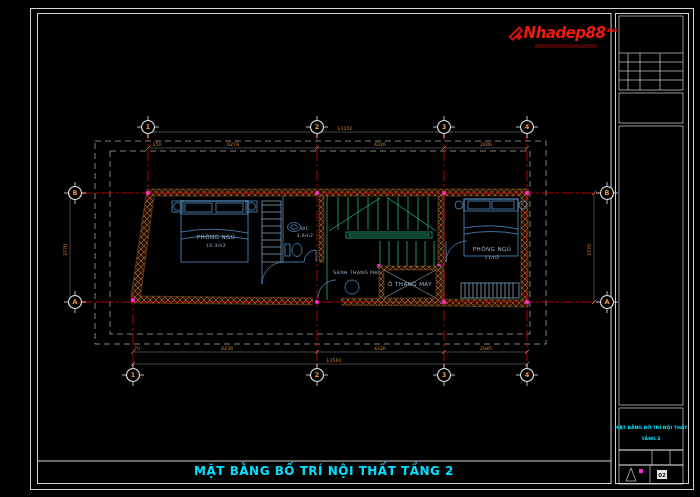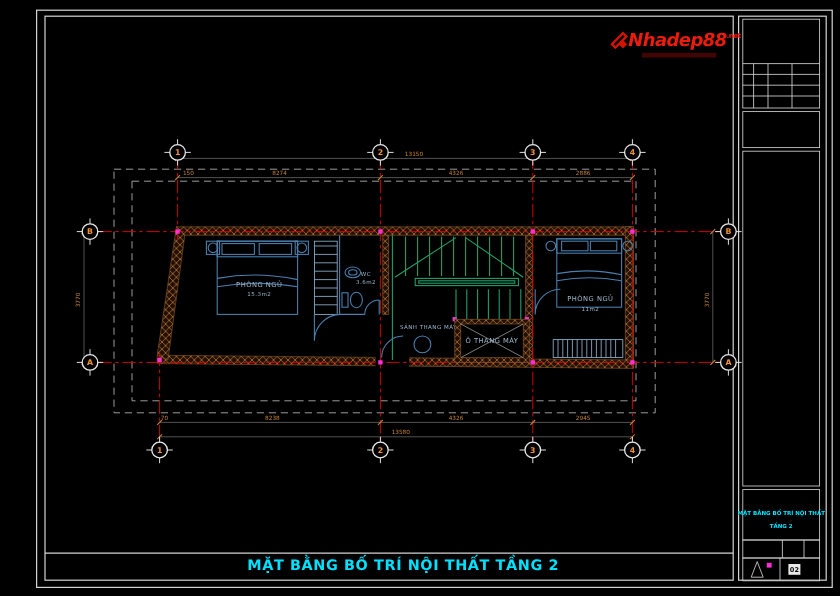--- a/index.html
+++ b/index.html
@@ -35,21 +35,21 @@
   .logo-diamond{position:relative;width:11px;height:11px;border:2px solid #d41200;
                 transform:rotate(45deg);display:inline-block;}
   .ld-inner{position:absolute;left:3px;top:3px;width:5px;height:5px;background:#d41200;}
   .logo-text{color:#ed1b0c;font-weight:bold;font-style:italic;font-size:15px;
              letter-spacing:-0.5px;white-space:nowrap;}
   .logo-tld{font-size:6px;vertical-align:super;font-style:normal;}
   .logo-tagline{margin:2px 0 0 22px;width:62px;height:4px;background:#400505;}
 
   
   .footer-title{position:absolute;left:37px;top:464px;width:574px;text-align:center;
-                color:#00e0ff;font-weight:bold;font-size:12px;letter-spacing:0.5px;margin-left:12px;}
+                color:#00e0ff;font-weight:bold;font-size:12px;letter-spacing:0.5px;}
 </style>
 </head>
 <body>
 
 <div class="sheet">
 
 <svg width="700" height="497" viewBox="0 0 700 497">
   <defs>
     <pattern id="hatch" width="6" height="6" patternUnits="userSpaceOnUse">
       <rect width="6" height="6" fill="#201006"></rect>

